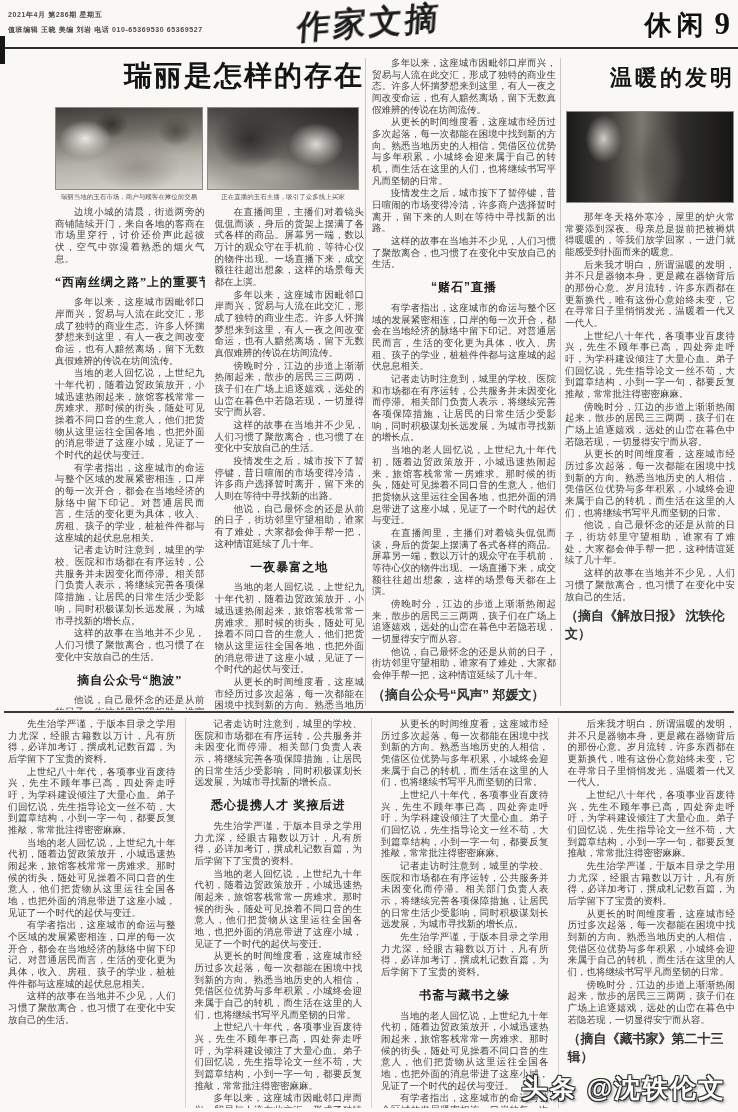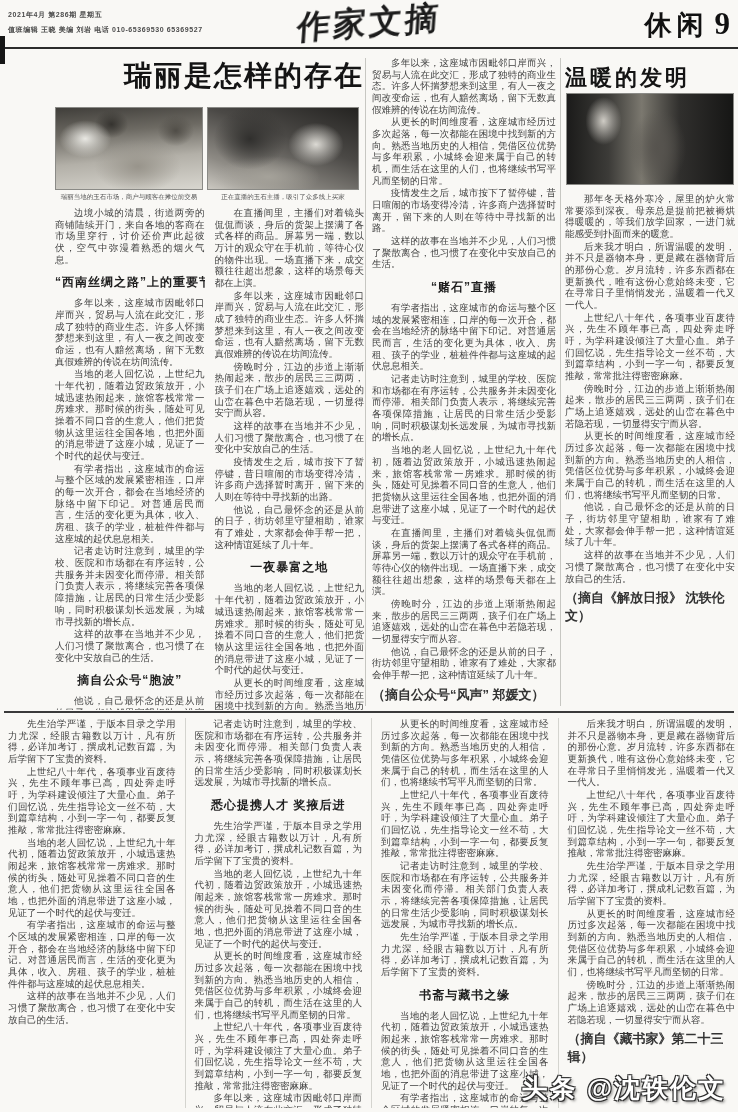--- a/index.html
+++ b/index.html
@@ -50,27 +50,27 @@
   .photo.p2 { width:152px;
     background:
       radial-gradient(ellipse 46px 36px at 72% 45%, #dcdad4 0%, rgba(0,0,0,0) 60%),
       radial-gradient(ellipse 52px 44px at 28% 38%, #302f2d 0%, rgba(0,0,0,0) 70%),
       radial-gradient(ellipse 70px 28px at 40% 85%, #a5a29a 0%, rgba(0,0,0,0) 75%),
       linear-gradient(200deg, #242321 0%, #4b4946 40%, #8d8a84 76%, #cbc8c1 100%); }
   .caption-row { display:flex; gap:4px; margin:2px 0 6px; }
   .caption { font-size:6.5px; line-height:9px; color:#555; text-align:center;
     filter: blur(.35px); overflow:hidden; white-space:nowrap; }
   .caption.c1 { width:148px; } .caption.c2 { width:152px; }
-  .main-cols { display:flex; gap:10px; height:505px; overflow:hidden; }
+  .main-cols { display:flex; gap:10px; height:505px; overflow:hidden;font-family:Liberation Serif, serif; }
   .main-cols .col { flex:1; overflow:hidden; }
 
   .top-col3 { position:absolute; left:372px; top:57px; width:184px; height:652px; overflow:hidden; }
   .top-col4 { position:absolute; left:565px; top:55px; width:170px; height:654px; overflow:hidden; }
-  .right-headline { font-size:22px; font-weight:900; color:#141414; text-align:left;
-    letter-spacing:3px; margin:8px 0 0; filter: blur(.3px); }
+  .right-headline { font-size:22px; font-weight:900; color:#141414; text-align:right;
+    letter-spacing:3px; margin:8px 0 18px; filter: blur(.3px); }
   .photo.p3 { width:168px; height:92px; margin:0 auto 8px;
     background:
       radial-gradient(ellipse 30px 40px at 22% 30%, #cfccc5 0%, rgba(0,0,0,0) 60%),
       radial-gradient(ellipse 40px 55px at 55% 60%, #56534e 0%, rgba(0,0,0,0) 70%),
       linear-gradient(90deg, #1b1b1a 0%, #3c3b38 25%, #7b786f 45%, #302f2d 68%, #161615 100%); }
 
   .vrule { position:absolute; width:1px; background:#c7c7c2; top:58px; height:648px; }
   .vr1 { left:365px; } .vr2 { left:560px; }
   .mid-rule { position:absolute; left:4px; right:4px; top:711px; height:2px; background:#3a3a3a; }
 

